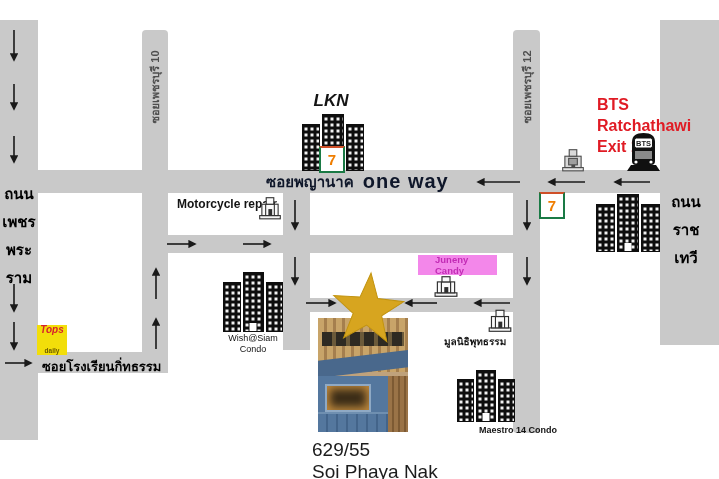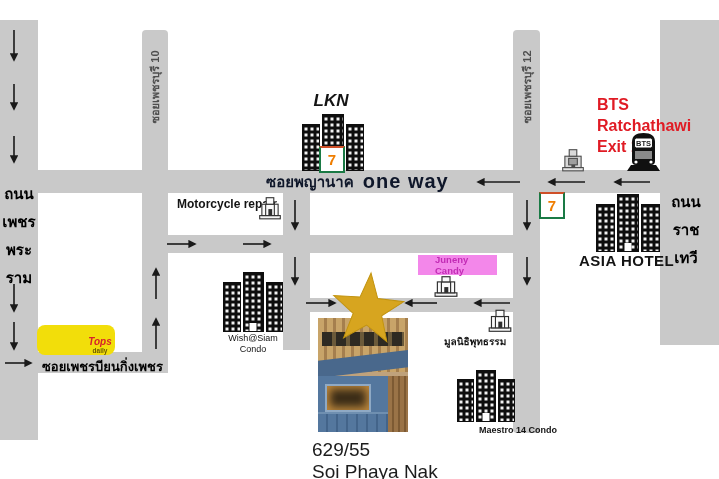--- a/index.html
+++ b/index.html
@@ -32,21 +32,21 @@
   .t-door::after{content:"";position:absolute;bottom:0;left:50%;transform:translateX(-50%);
                  width:7px;height:8px;background:#fff;}
   .seven{position:absolute;width:22px;height:23px;background:#fff;border:2px solid #1a7a45;
          border-top-color:#cf4f28;display:flex;align-items:center;justify-content:center;
          font-weight:bold;color:#ef7d00;font-size:15px;line-height:1;z-index:3;}
   .txt{position:absolute;color:var(--ink);}
   .pinklabel{position:absolute;left:418px;top:255px;width:62px;height:20px;background:var(--candy-bg);
              color:var(--candy-text);font-weight:bold;font-size:9.5px;display:flex;align-items:center;
              justify-content:center;border-radius:0;padding-left:17px;}
   .tops{position:absolute;left:37px;top:325px;width:30px;height:30px;background:var(--tops-yellow);
-        border-radius:8px;display:flex;flex-direction:column;align-items:center;justify-content:flex-end;z-index:2;padding-left:48px;}
+        border-radius:0;display:flex;flex-direction:column;align-items:center;justify-content:space-between;z-index:2;}
   .tops .t1{color:#d6232b;font-weight:bold;font-style:italic;font-size:10px;line-height:10px;}
   .tops .t2{color:#6b5900;font-weight:bold;font-size:6.5px;line-height:8px;}
   .redtext{position:absolute;left:597px;top:94px;color:var(--accent-red);font-weight:bold;
            font-size:16px;line-height:21px;}
   svg.overlay{position:absolute;left:0;top:0;pointer-events:none;}
   .civic{position:absolute;}
   
   .photo{position:absolute;left:318px;top:318px;width:90px;height:114px;overflow:hidden;background:#bfa27c;z-index:1;}
   .ph-facade{position:absolute;left:0;top:0;right:0;height:54px;
              background:repeating-linear-gradient(90deg,#c8a469 0 6px,#a57f4e 6px 9px);}
@@ -89,21 +89,21 @@
     <div>ถนน</div>
     <div>ราช</div>
     <div>เทวี</div>
   </div>
   <div class="vlabel" style="left:155px;top:87px;">ซอยเพชรบุรี 10</div>
   <div class="vlabel" style="left:527px;top:87px;">ซอยเพชรบุรี 12</div>
   <div class="oneway-wrap">
     <span class="oneway-thai">ซอยพญานาค</span>
     <span class="oneway-en">one way</span>
   </div>
-  <div class="rlabel" style="left:42px;top:356px;font-size:13px;">ซอยเพชรบียนกิ่งเพชร</div>
+  <div class="rlabel" style="left:42px;top:356px;font-size:13px;">ซอยโรงเรียนกิ่ทธรรม</div>
 
   <svg class="overlay" width="719" height="479" viewBox="0 0 719 479">
     <defs>
       <marker id="ah" viewBox="0 0 10 10" refX="8" refY="5" markerWidth="5.2" markerHeight="5.2" orient="auto-start-reverse">
         <path d="M0,0 L10,5 L0,10 z" fill="#1a1a1a"></path>
       </marker>
     </defs>
     <g stroke="#1a1a1a" stroke-width="1.6">
       <line x1="14" y1="30" x2="14" y2="60" marker-end="url(#ah)"></line>
       <line x1="14" y1="84" x2="14" y2="109" marker-end="url(#ah)"></line>
@@ -161,21 +161,20 @@
 
   <div class="seven" style="left:539px;top:192px;">
     <span>7</span>
   </div>
 
   <div class="cluster" style="left:596px;top:196px;width:64px;height:56px;">
     <div class="tower t-side"></div>
     <div class="tower t-main t-door"></div>
     <div class="tower t-side"></div>
   </div>
-  <div class="txt" style="left:579px;top:252px;font-size:15px;font-weight:600;letter-spacing:0.5px;">ASIA HOTEL</div>
 
   <div class="txt" style="left:177px;top:197px;font-size:12px;font-weight:bold;line-height:14px;">
     <div>Motorcycle repair</div>
   </div>
   <svg class="civic" style="left:257px;top:195px;" width="26" height="26" viewBox="0 0 24 24">
     <rect x="2.5" y="19" width="19" height="3" fill="#f5f5f5" stroke="#2e2e2e"></rect>
     <rect x="4.5" y="8.5" width="15" height="10.5" fill="#fafafa" stroke="#2e2e2e"></rect>
     <rect x="8.5" y="2.5" width="7" height="6" fill="#fafafa" stroke="#2e2e2e"></rect>
     <line x1="8" y1="8.5" x2="8" y2="19" stroke="#2e2e2e"></line>
     <line x1="16" y1="8.5" x2="16" y2="19" stroke="#2e2e2e"></line>

